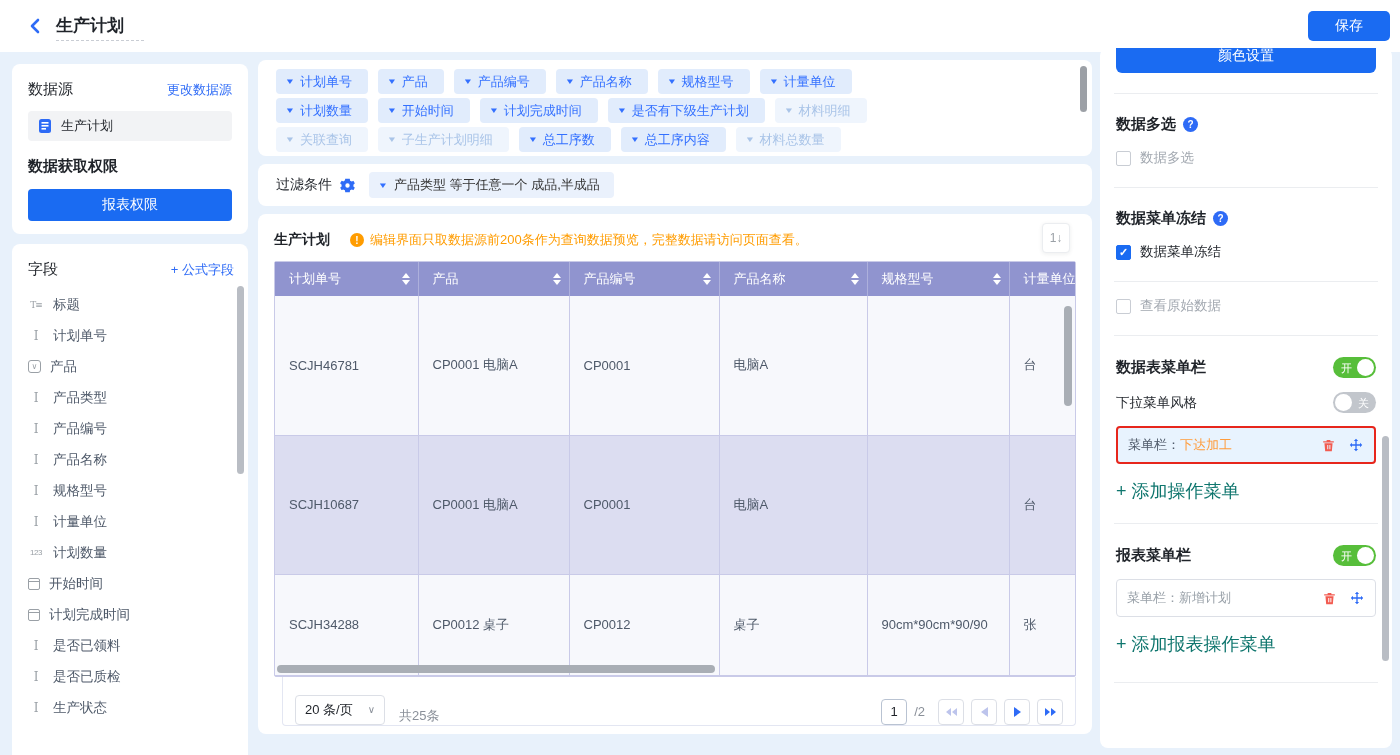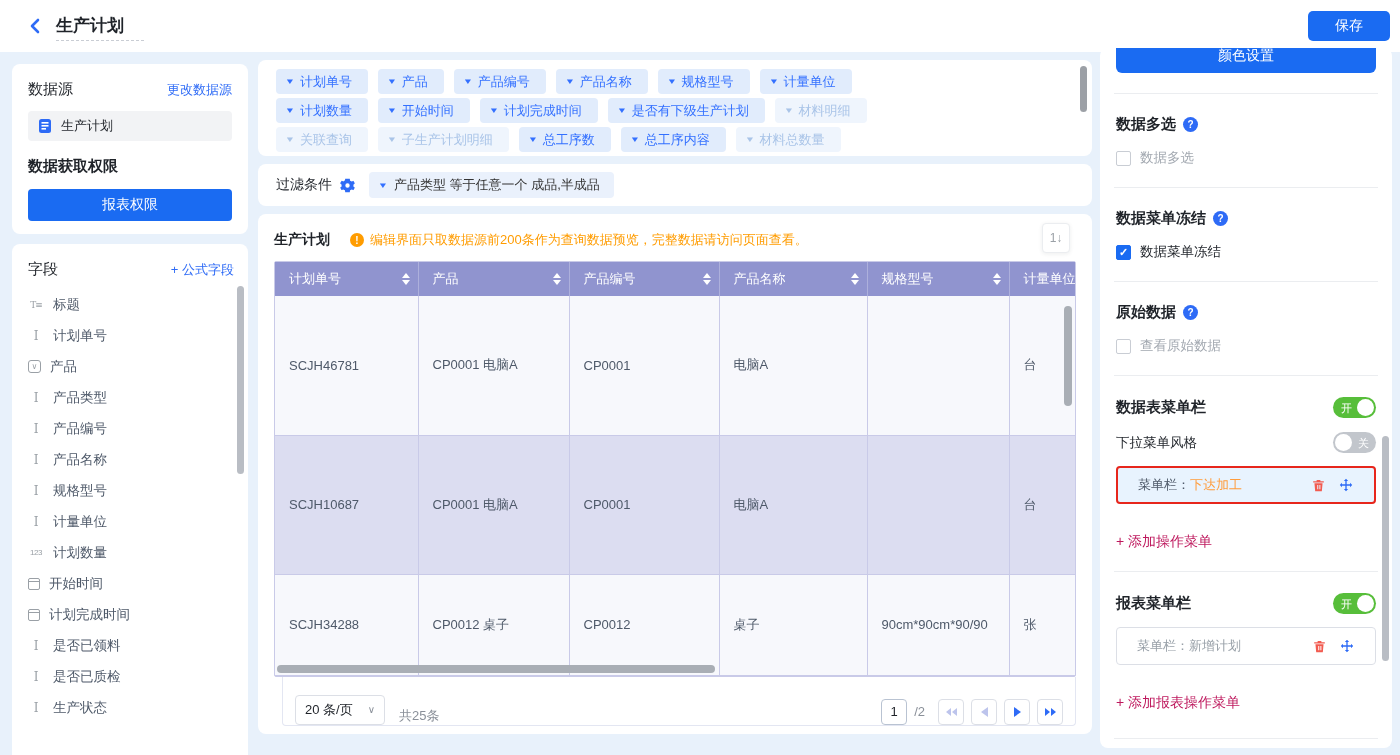--- a/index.html
+++ b/index.html
@@ -114,30 +114,30 @@
   .cb-label.dark { color:#1F2329; }
   .toggle { position:relative; width:43px; height:21px; border-radius:11px; display:inline-block; cursor:pointer; }
   .toggle .knob { position:absolute; top:2px; width:17px; height:17px; border-radius:50%; background:#fff; }
   .toggle em { position:absolute; top:3.5px; color:#fff; font-size:11px; font-style:normal; }
   .toggle.on { background:#57BE3A; }
   .toggle.on .knob { right:2px; }
   .toggle.on em { left:8px; }
   .toggle.offg { background:#C2C6CC; }
   .toggle.offg .knob { left:2px; }
   .toggle.offg em { right:7px; }
-  .menu-item { margin-top:13px; height:38px; border-radius:4px; display:flex; align-items:center; padding:0 20px; font-size:13px; position:relative; }
+  .menu-item { margin-top:13px; height:38px; border-radius:4px; display:flex; align-items:center; padding:0 10px; font-size:13px; position:relative; }
   .menu-item .grow { flex:1; }
   .menu-item.highlight { background:#E8F3FE; border:2px solid #E7261C; }
   .menu-item.plain { background:#fff; border:1px solid #DCDFE6; }
   .mi-label { color:#4E5969; }
   .mi-value-orange { color:#FF9C3C; }
   .mi-gray { color:#98A0A8; }
   .mi-icons { display:flex; align-items:center; gap:12px; }
   .icon-btn { display:inline-flex; cursor:pointer; }
-  .add-link { display:inline-block; margin-top:29px; color:#be185d; font-size:14px; cursor:pointer; text-decoration:none; }
+  .add-link { display:inline-block; margin-top:15px; color:#0f766e; font-size:18px; cursor:pointer; text-decoration:none; }
 </style>
 </head>
 <body>
 
 <div class="topbar">
   <span class="back">
     <svg width="18" height="18" viewBox="0 0 18 18">
         <path d="M12 3L6 9l6 6" stroke="#2E6BF6" stroke-width="2.6" fill="none" stroke-linecap="round" stroke-linejoin="round"></path>
       </svg>
   </span>
@@ -470,24 +470,20 @@
   <div class="r-title-row">
     <span class="r-title">数据菜单冻结</span>
     <span class="q"></span>
   </div>
   <label class="check-row">
     <span class="cb checked"></span>
     <span class="cb-label dark">数据菜单冻结</span>
   </label>
   <div class="divider"></div>
 
-  <div class="r-title-row">
-    <span class="r-title">原始数据</span>
-    <span class="q"></span>
-  </div>
   <label class="check-row">
     <span class="cb"></span>
     <span class="cb-label">查看原始数据</span>
   </label>
   <div class="divider"></div>
 
   <div class="r-title-row row-between" style="gap:8px;">
     <span class="r-title">数据表菜单栏</span>
     <span class="toggle on">
         <em>开</em>

